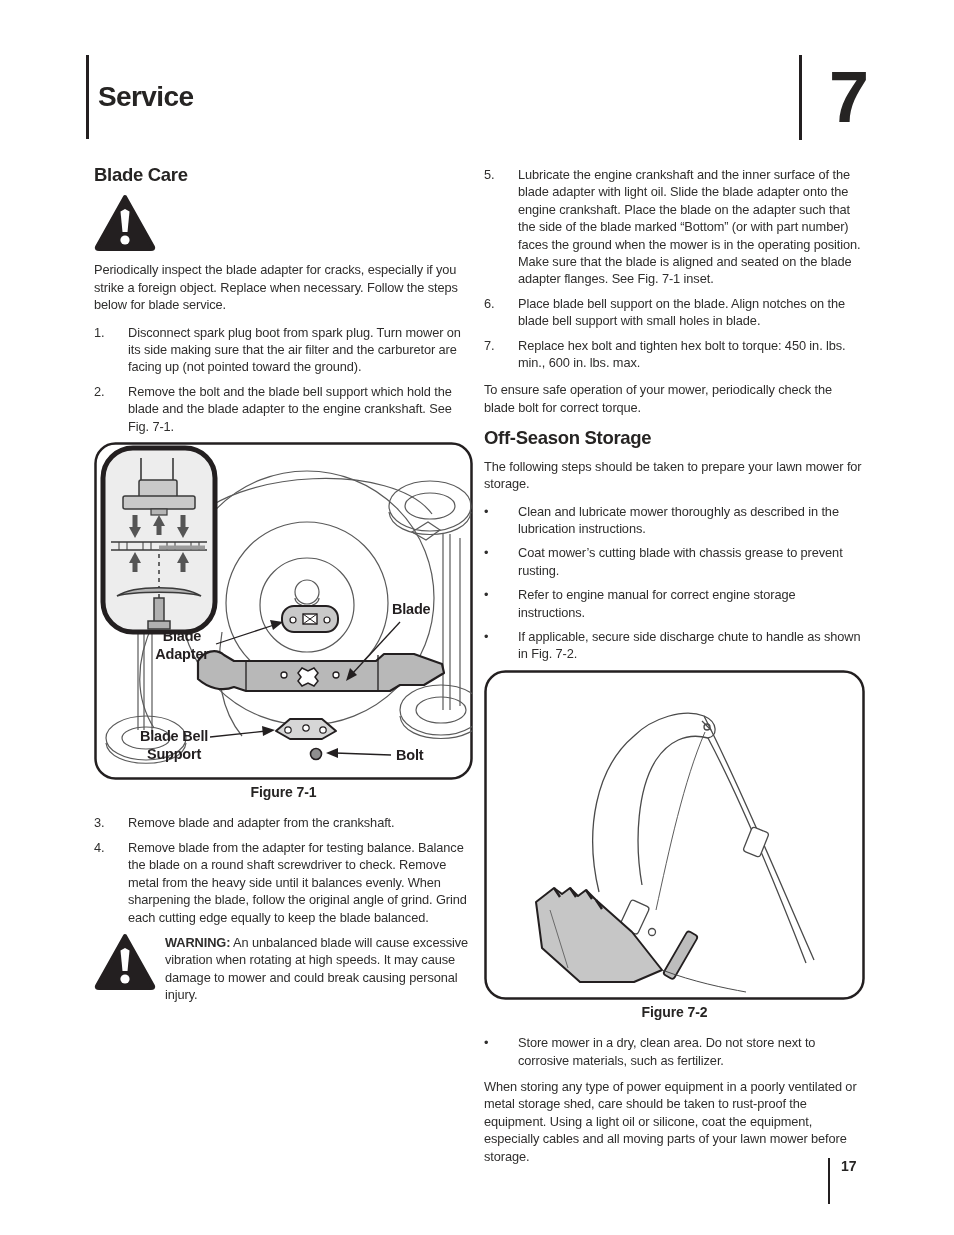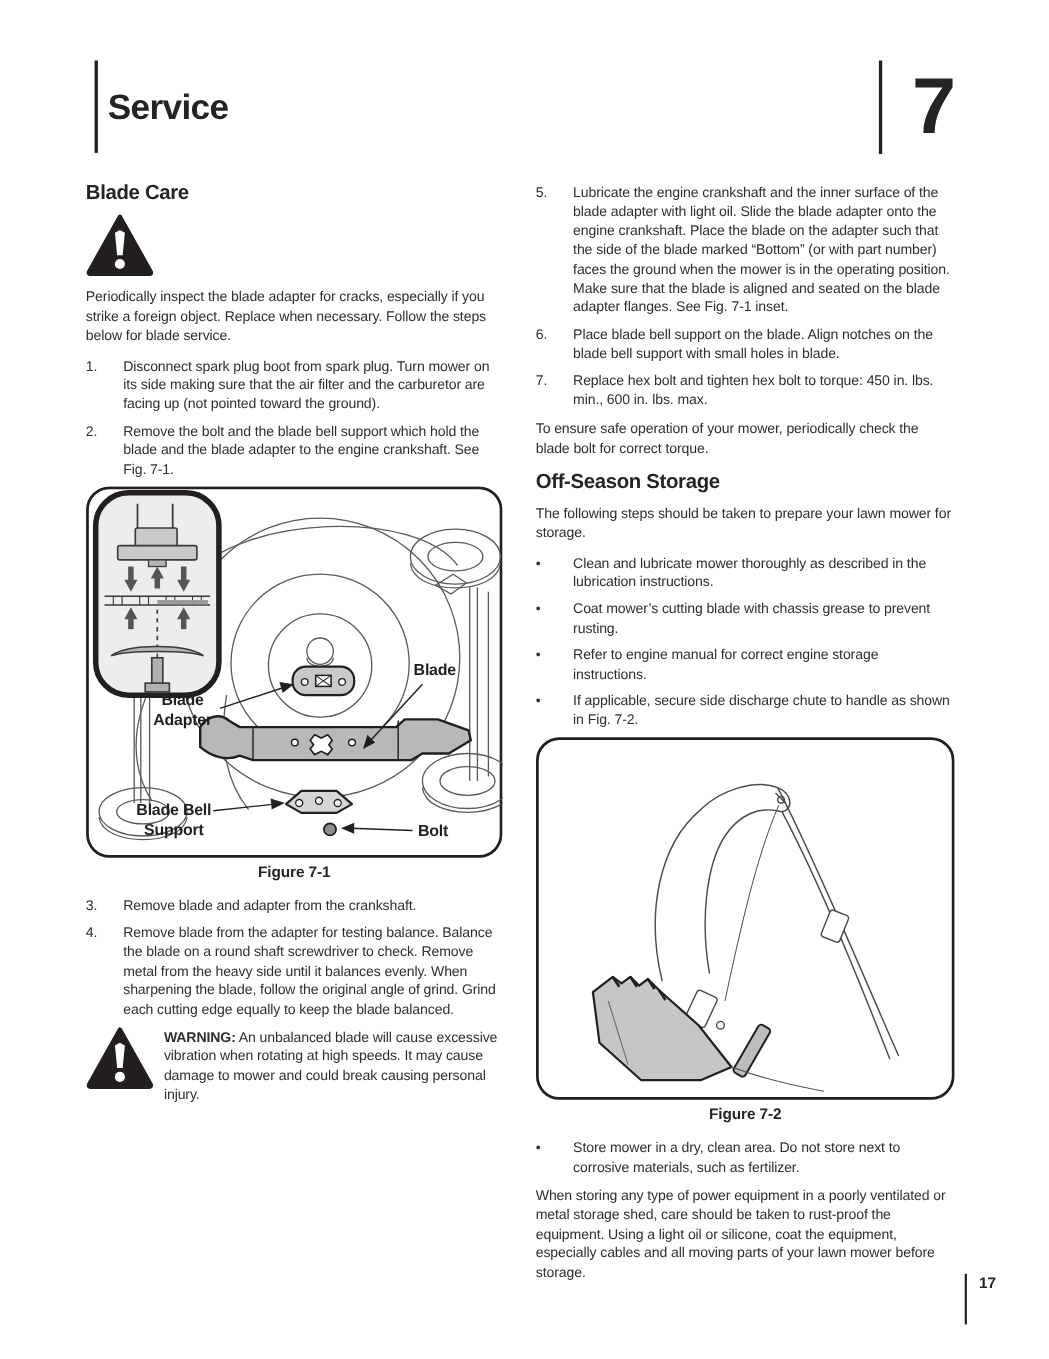--- a/index.html
+++ b/index.html
@@ -3,45 +3,45 @@
 <meta charset="utf-8">
 <style>
   html,body{margin:0;padding:0;background:#fff;}
   .page{
     position:relative;width:954px;height:1235px;background:#ffffff;overflow:hidden;
     font-family:"Liberation Sans","DejaVu Sans",sans-serif;color:#2f2e2d;
   }
   
   .chap-title-wrap{position:absolute;left:86px;top:55px;height:84px;
     border-left:3.5px solid #231f20;padding-left:9px;display:flex;align-items:center;}
-  .chap-title{font-size:32px;font-weight:bold;letter-spacing:-0.6px;color:#262423;line-height:1;}
+  .chap-title{font-size:28px;font-weight:bold;letter-spacing:-0.6px;color:#262423;line-height:1;}
   .chap-num-wrap{position:absolute;left:799px;top:55px;height:85px;width:150px;
     border-left:3px solid #231f20;display:flex;align-items:center;}
   .chap-num{font-size:72px;font-weight:bold;color:#262423;line-height:0.9;padding-left:27px;}
   
-  .columns{position:absolute;left:78px;top:166px;width:782px;display:flex;gap:30px;}
+  .columns{position:absolute;left:94px;top:166px;width:782px;display:flex;gap:11px;}
   .col{font-size:12.8px;line-height:17.4px;letter-spacing:-0.1px;}
   .col.left{width:379px;}
   .col.right{width:381px;}
   h2.sec{font-size:18.5px;font-weight:bold;letter-spacing:-0.3px;margin:0 0 11px 0;color:#262423;}
   p.body{margin:0 0 10px 0;}
   .step{display:flex;margin:0 0 7px 0;}
   .step .n{width:34px;flex:none;}
   .step .t{flex:1;}
   .warning{display:flex;gap:9px;margin:3px 0 9px 0;}
   .warning .icon{flex:none;width:62px;height:58px;}
   .warning p{margin:0;padding-top:1px;}
   figure{margin:5px 0 13px 0;}
   figcaption{text-align:center;font-weight:bold;font-size:14px;margin-top:4px;color:#262423;}
   .fig-svg{display:block;}
   
   svg text{font-family:"Liberation Sans","DejaVu Sans",sans-serif;font-weight:bold;
     font-size:14.5px;fill:#231f20;letter-spacing:-0.2px;}
   
-  .page-num{position:absolute;left:877px;top:1158px;height:46px;border-left:2.5px solid #231f20;
+  .page-num{position:absolute;left:828px;top:1158px;height:46px;border-left:2.5px solid #231f20;
     padding-left:11px;font-size:14px;font-weight:bold;color:#262423;}
 </style>
 </head>
 <body>
 
 <div class="page">
 
   <div class="chap-title-wrap">
     <div class="chap-title">Service</div>
   </div>

